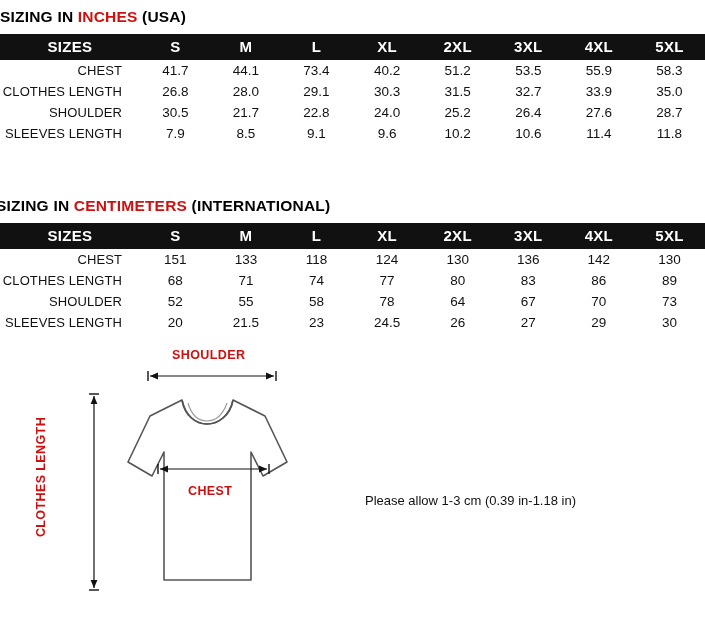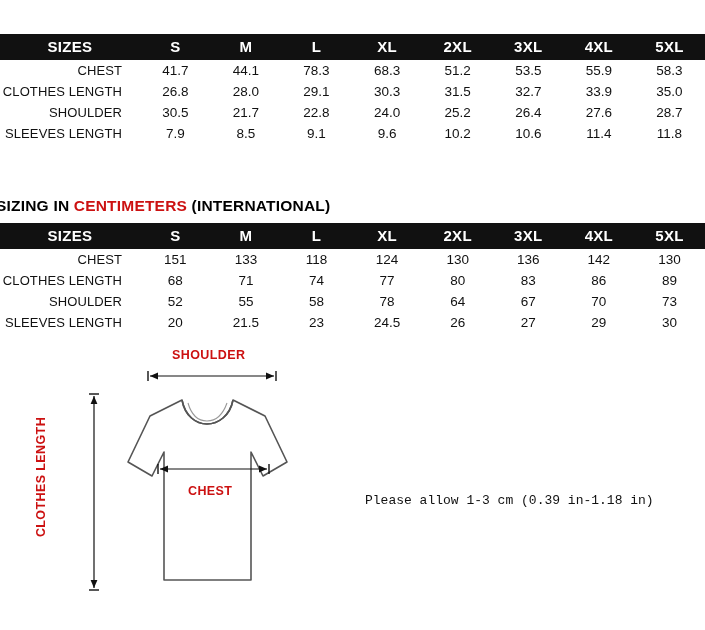--- a/index.html
+++ b/index.html
@@ -164,20 +164,23 @@
     line-height: 22px;
     color: #111111;
     width: 320px;
   }
 </style>
 </head>
 <body>
 
 <div class="page">
 
+  <div class="section-title" id="title-inches">
+    <span>SIZING IN </span><span class="accent">INCHES</span><span> (USA)</span>
+  </div>
 
   <table class="size-table" id="table-inches">
     <colgroup>
       <col class="c-label">
         <col class="c-val">
         <col class="c-val">
         <col class="c-val">
         <col class="c-val">
         <col class="c-val">
         <col class="c-val">
@@ -195,22 +198,22 @@
         <th>3XL</th>
         <th>4XL</th>
         <th>5XL</th>
       </tr>
     </thead>
     <tbody>
       <tr>
         <td class="label-col">CHEST</td>
         <td>41.7</td>
         <td>44.1</td>
-        <td>78.3</td>
-        <td>68.3</td>
+        <td>73.4</td>
+        <td>40.2</td>
         <td>51.2</td>
         <td>53.5</td>
         <td>55.9</td>
         <td>58.3</td>
       </tr>
       <tr>
         <td class="label-col">CLOTHES LENGTH</td>
         <td>26.8</td>
         <td>28.0</td>
         <td>29.1</td>
@@ -354,18 +357,18 @@
     <svg class="chest-arrow" style="top:118px;" width="115" height="12" viewBox="0 0 115 12">
       <line x1="2" y1="1" x2="2" y2="11" stroke="#111" stroke-width="1.4"></line>
       <line x1="113" y1="1" x2="113" y2="11" stroke="#111" stroke-width="1.4"></line>
       <line x1="4" y1="6" x2="111" y2="6" stroke="#111" stroke-width="1.2"></line>
       <polygon points="4,6 12,2.6 12,9.4" fill="#111"></polygon>
       <polygon points="111,6 103,2.6 103,9.4" fill="#111"></polygon>
     </svg>
 
     <div class="chest-label" style="top:139px;">CHEST</div>
 
-    <div class="note" style="top:145px;font-family:Liberation Mono, monospace;">
+    <div class="note" style="top:145px;">
       <div>Please allow 1-3 cm (0.39 in-1.18 in)</div>
     </div>
 
   </div>
 </div>
 
 </body></html>

